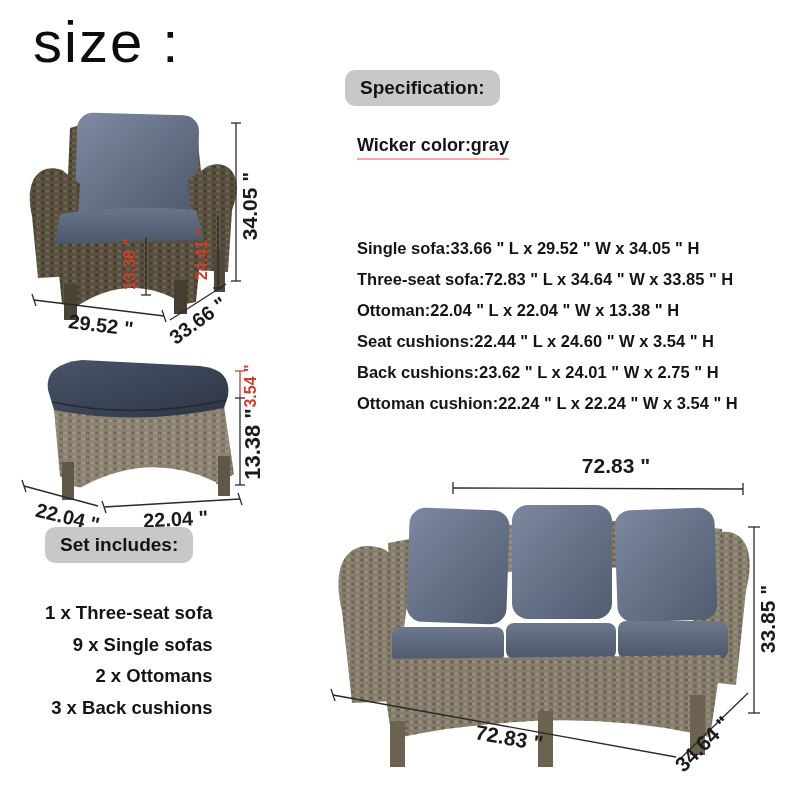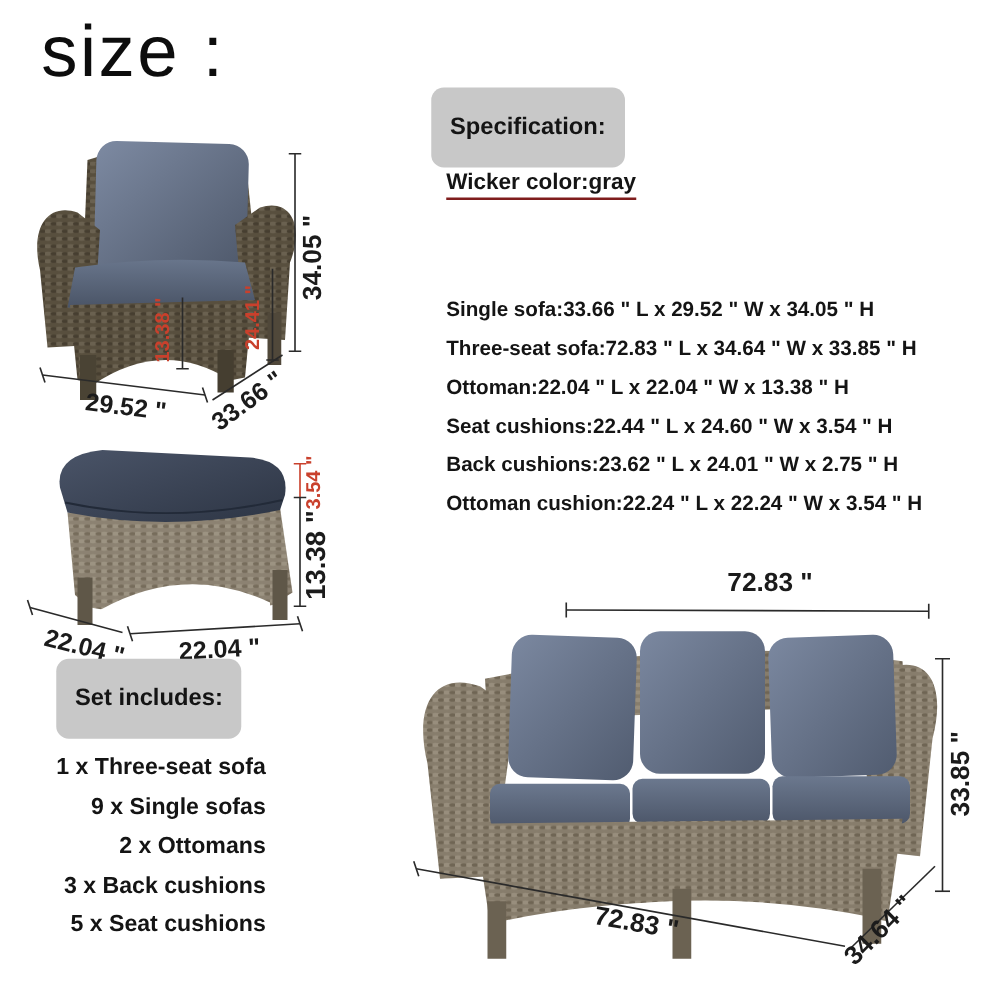--- a/index.html
+++ b/index.html
@@ -6,29 +6,29 @@
   body{
     width:800px;height:800px;position:relative;background:#ffffff;
     font-family:"Liberation Sans",sans-serif;color:#111;overflow:hidden;
   }
   .abs{position:absolute;}
   .page-title{
     left:33px;top:8px;font-size:58px;font-weight:normal;color:#0d0d0d;
     letter-spacing:2px;
   }
   .badge{
-    background:#c8c8c8;border-radius:10px;padding:21px 15px;
+    background:#c8c8c8;border-radius:10px;padding:7px 15px;
     font-size:19px;font-weight:bold;color:#141414;display:inline-block;
   }
   .spec-badge{left:345px;top:70px;}
   .set-badge{left:45px;top:527px;}
   .spec-colors{left:357px;top:135px;}
   .color-line{
     display:table;font-size:18px;font-weight:bold;color:#141414;
-    border-bottom:2px solid #7f1d1d;padding-bottom:2px;margin-bottom:10px;
+    border-bottom:2px solid #fca5a5;padding-bottom:2px;margin-bottom:10px;
     white-space:nowrap;
   }
   .spec-list{left:357px;top:233px;}
   .spec-item{font-size:16.5px;font-weight:bold;line-height:31px;white-space:nowrap;color:#141414;}
   .set-list{left:45px;top:597px;text-align:right;}
   .set-item{font-size:18.5px;font-weight:bold;line-height:31.5px;white-space:nowrap;color:#141414;}
   .fig{position:absolute;}
   .fig-chair{left:18px;top:98px;}
   .fig-ottoman{left:18px;top:346px;}
   .fig-sofa{left:328px;top:443px;}
@@ -158,21 +158,20 @@
   <div class="spec-item">Back cushions:23.62 " L x 24.01 " W x 2.75 " H</div>
   <div class="spec-item">Ottoman cushion:22.24 " L x 22.24 " W x 3.54 " H</div>
 </div>
 
 <div class="abs set-badge badge">Set includes:</div>
 <div class="abs set-list">
   <div class="set-item">1 x Three-seat sofa</div>
   <div class="set-item">9 x Single sofas</div>
   <div class="set-item">2 x Ottomans</div>
   <div class="set-item">3 x Back cushions</div>
-  <div class="set-item">5 x Seat cushions</div>
 </div>
 
 <svg class="fig fig-sofa" width="472" height="357" viewBox="0 0 472 357">
   <defs>
     <linearGradient id="s-cush" x1="0" y1="0" x2="1" y2="1">
       <stop offset="0" stop-color="#7b88a0"></stop>
         <stop offset="1" stop-color="#515c70"></stop>
     </linearGradient>
     <linearGradient id="s-cush2" x1="0" y1="0" x2="0" y2="1">
       <stop offset="0" stop-color="#6b788e"></stop>

